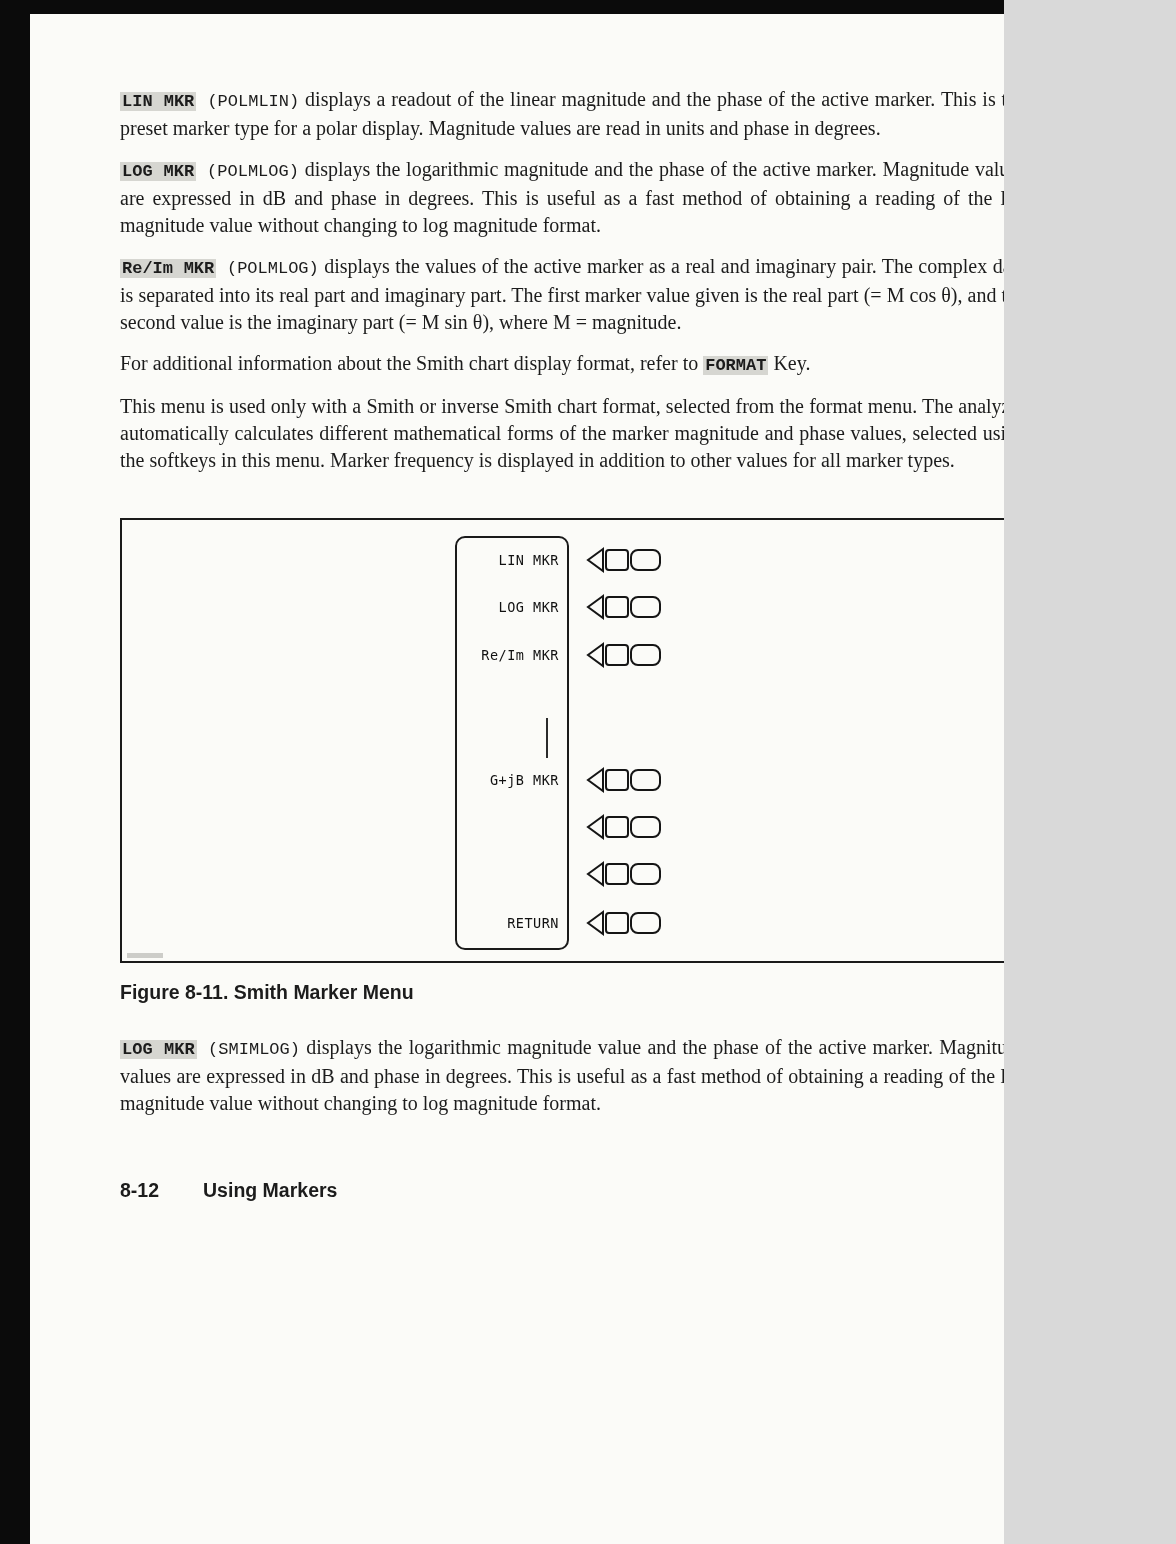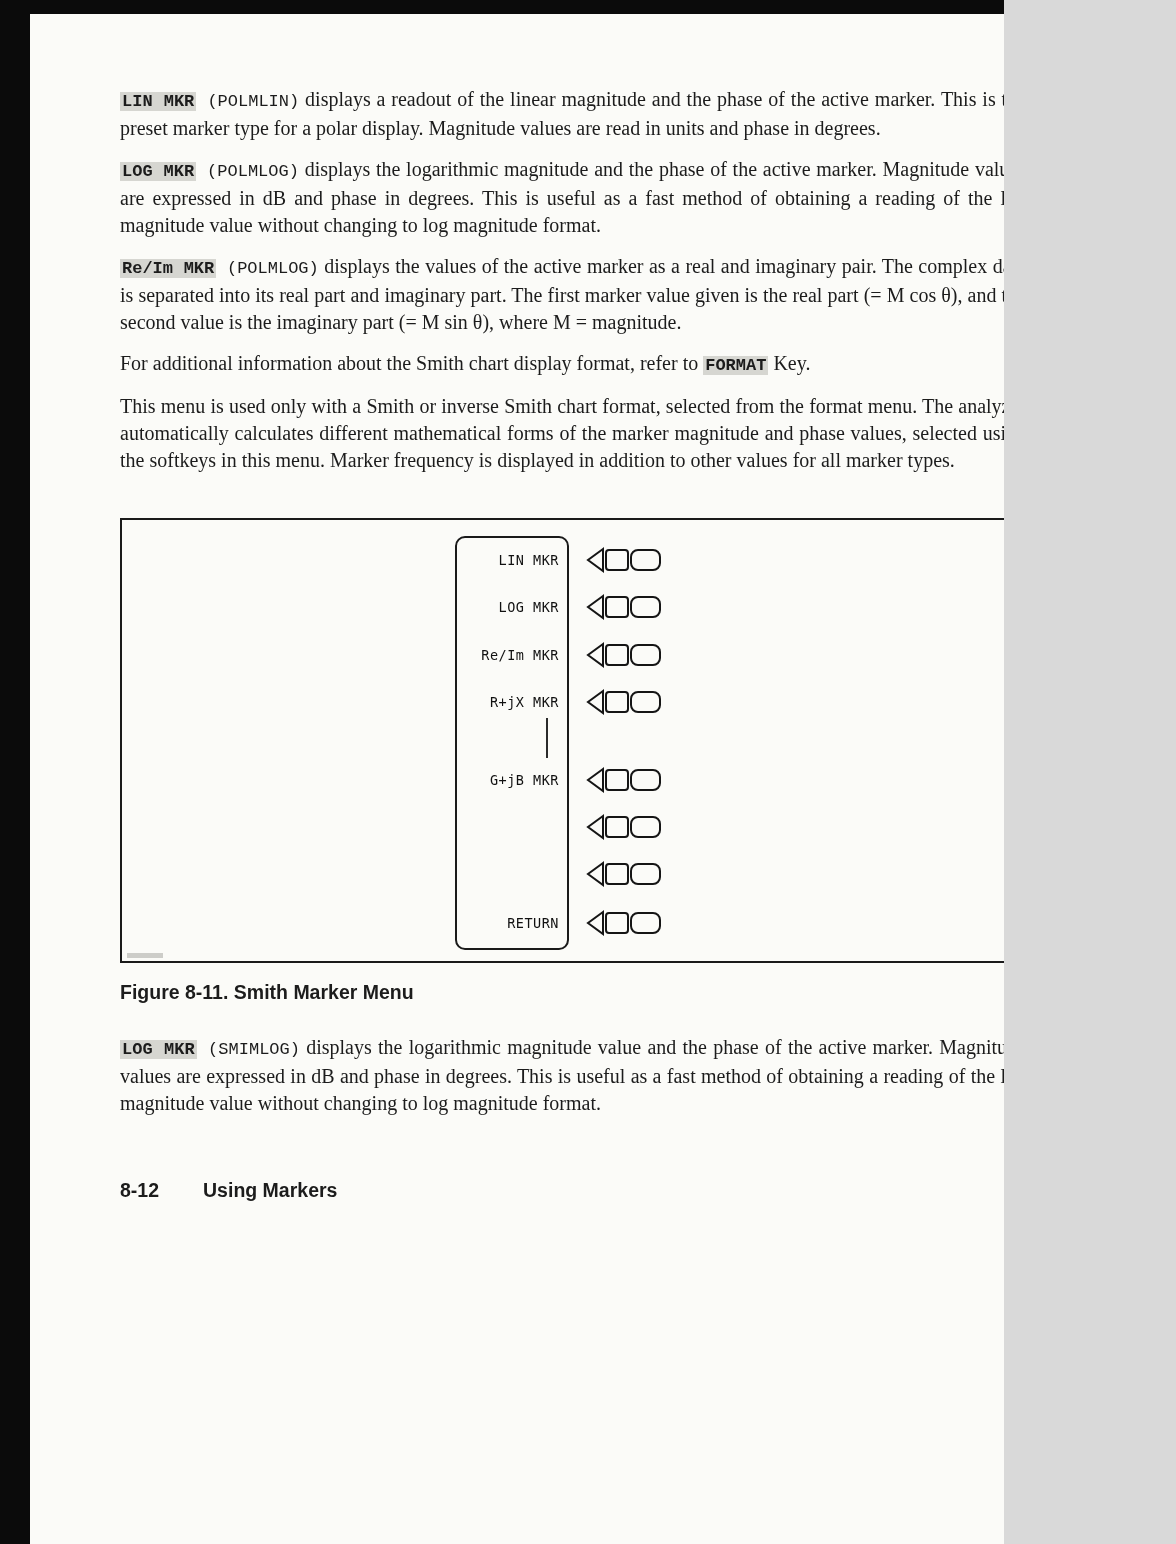--- a/index.html
+++ b/index.html
@@ -136,28 +136,20 @@
             </svg>
         </div>
         <div class="sk-row" style="top:120px">
           <span class="sk-label">Re/Im MKR</span>
           <svg class="sk-glyph" width="90" height="30" viewBox="0 0 90 30">
               <polygon points="24,4 9,15 24,26" fill="none" stroke="#151515" stroke-width="2"></polygon>
               <rect x="27" y="5" width="22" height="20" rx="3" fill="none" stroke="#151515" stroke-width="2"></rect>
               <rect x="52" y="5" width="29" height="20" rx="7" fill="none" stroke="#151515" stroke-width="2"></rect>
             </svg>
         </div>
-        <div class="sk-row" style="top:167px">
-          <span class="sk-label">R+jX MKR</span>
-          <svg class="sk-glyph" width="90" height="30" viewBox="0 0 90 30">
-              <polygon points="24,4 9,15 24,26" fill="none" stroke="#151515" stroke-width="2"></polygon>
-              <rect x="27" y="5" width="22" height="20" rx="3" fill="none" stroke="#151515" stroke-width="2"></rect>
-              <rect x="52" y="5" width="29" height="20" rx="7" fill="none" stroke="#151515" stroke-width="2"></rect>
-            </svg>
-        </div>
         <div class="sk-row" style="top:245px">
           <span class="sk-label">G+jB MKR</span>
           <svg class="sk-glyph" width="90" height="30" viewBox="0 0 90 30">
               <polygon points="24,4 9,15 24,26" fill="none" stroke="#151515" stroke-width="2"></polygon>
               <rect x="27" y="5" width="22" height="20" rx="3" fill="none" stroke="#151515" stroke-width="2"></rect>
               <rect x="52" y="5" width="29" height="20" rx="7" fill="none" stroke="#151515" stroke-width="2"></rect>
             </svg>
         </div>
         <div class="sk-row" style="top:292px">
           <span class="sk-label"></span>

